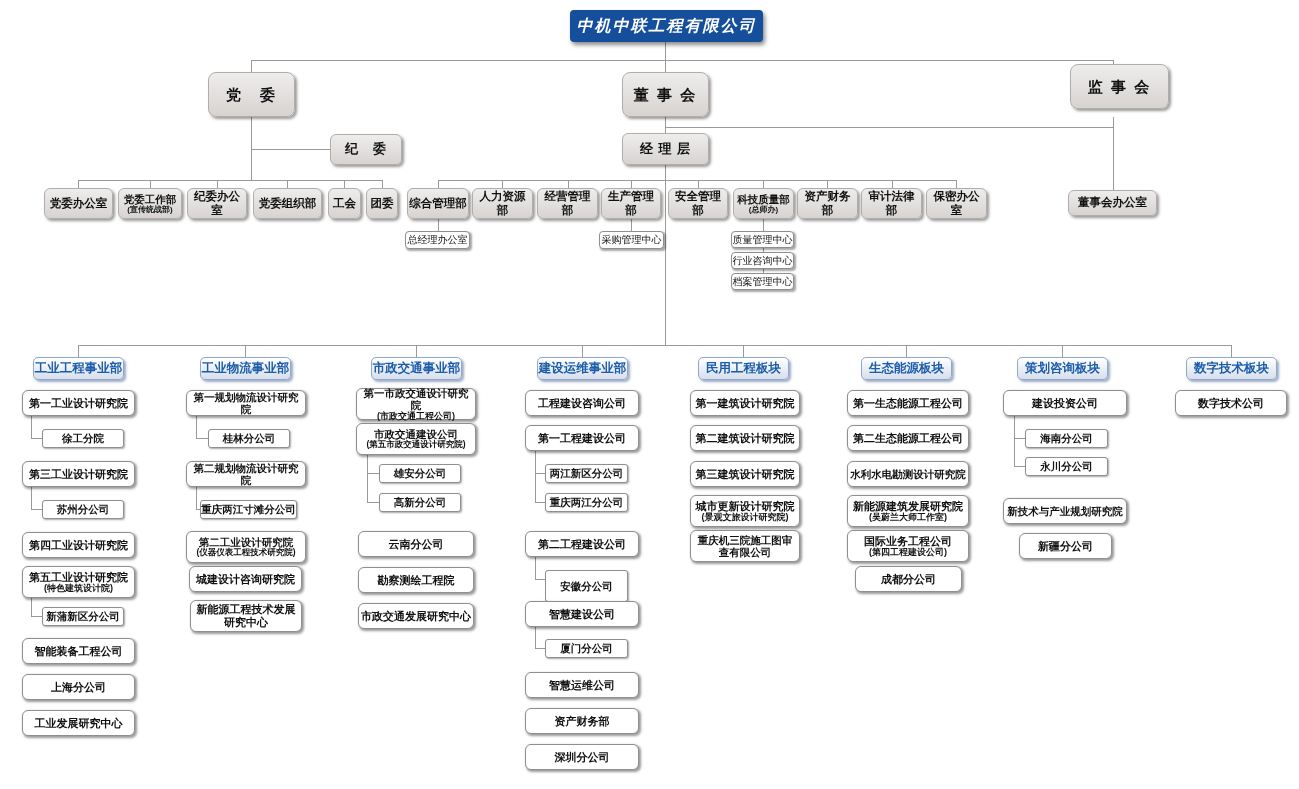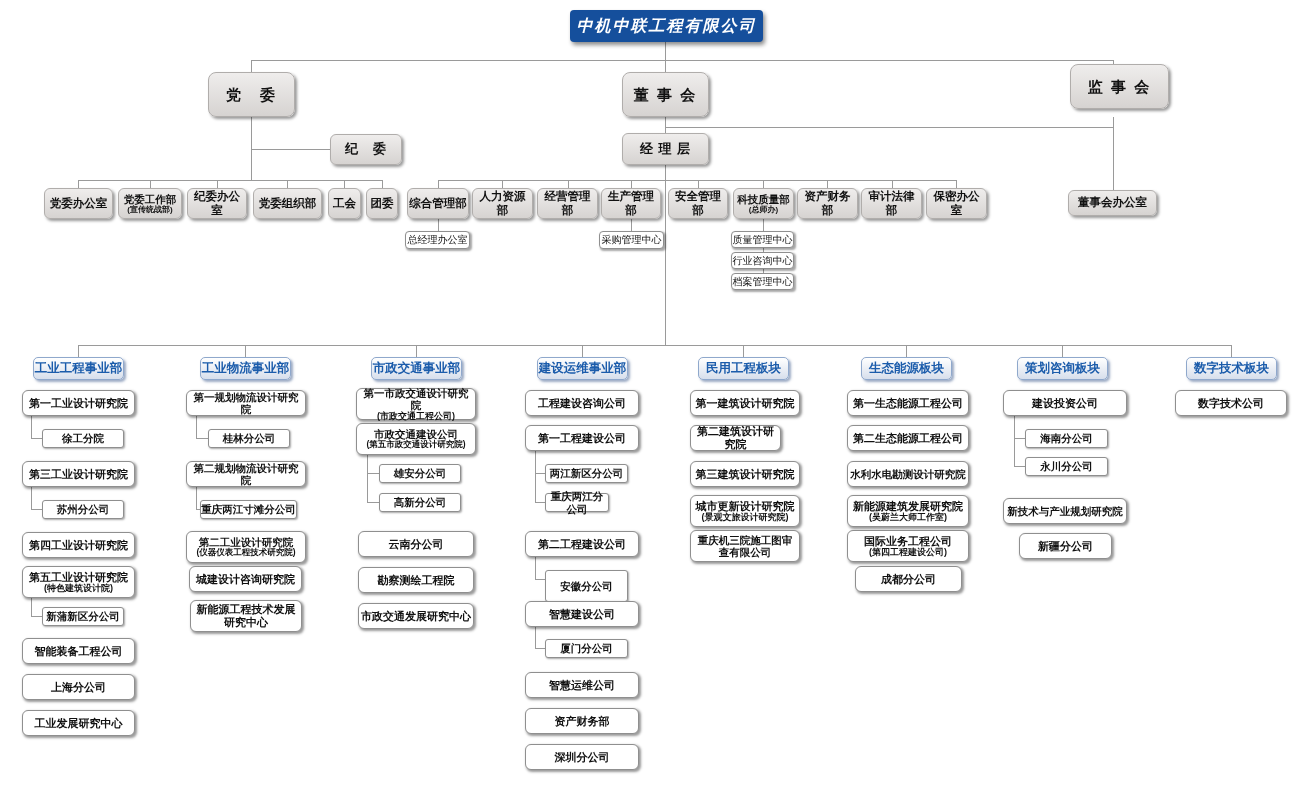--- a/index.html
+++ b/index.html
@@ -173,31 +173,31 @@
   </div>
   <div class="bx child" style="left:379px;top:464px;width:82px;height:19px">雄安分公司</div>
   <div class="bx child" style="left:379px;top:493px;width:82px;height:19px">高新分公司</div>
   <div class="bx unit" style="left:358px;top:531px;width:116px;height:26px">云南分公司</div>
   <div class="bx unit" style="left:358px;top:567px;width:116px;height:26px">勘察测绘工程院</div>
   <div class="bx unit" style="left:358px;top:603px;width:116px;height:26px">市政交通发展研究中心</div>
 
   <div class="bx unit" style="left:525px;top:390px;width:114px;height:26px">工程建设咨询公司</div>
   <div class="bx unit" style="left:525px;top:425px;width:114px;height:26px">第一工程建设公司</div>
   <div class="bx child" style="left:545px;top:464px;width:83px;height:19px">两江新区分公司</div>
-  <div class="bx child" style="left:545px;top:493px;width:64px;height:19px">重庆两江分公司</div>
+  <div class="bx child" style="left:545px;top:493px;width:83px;height:19px">重庆两江分公司</div>
   <div class="bx unit" style="left:525px;top:531px;width:114px;height:26px">第二工程建设公司</div>
   <div class="bx child" style="left:545px;top:570px;width:83px;height:32px">安徽分公司</div>
   <div class="bx unit" style="left:525px;top:601px;width:114px;height:26px">智慧建设公司</div>
   <div class="bx child" style="left:545px;top:639px;width:83px;height:19px">厦门分公司</div>
   <div class="bx unit" style="left:525px;top:672px;width:114px;height:26px">智慧运维公司</div>
   <div class="bx unit" style="left:525px;top:708px;width:114px;height:26px">资产财务部</div>
   <div class="bx unit" style="left:525px;top:744px;width:114px;height:26px">深圳分公司</div>
 
   <div class="bx unit" style="left:690px;top:390px;width:110px;height:26px">第一建筑设计研究院</div>
-  <div class="bx unit" style="left:690px;top:425px;width:91px;height:26px">第二建筑设计研究院</div>
+  <div class="bx unit" style="left:690px;top:425px;width:110px;height:26px">第二建筑设计研究院</div>
   <div class="bx unit" style="left:690px;top:461px;width:110px;height:26px">第三建筑设计研究院</div>
   <div class="bx unit" style="left:690px;top:495px;width:110px;height:32px">
     <span>城市更新设计研究院</span>
     <span class="sub">(景观文旅设计研究院)</span>
   </div>
   <div class="bx unit tight" style="left:690px;top:530px;width:110px;height:32px">重庆机三院施工图审查有限公司</div>
 
   <div class="bx unit" style="left:847px;top:390px;width:122px;height:26px">第一生态能源工程公司</div>
   <div class="bx unit" style="left:847px;top:425px;width:122px;height:26px">第二生态能源工程公司</div>
   <div class="bx unit tight" style="left:847px;top:461px;width:122px;height:26px">水利水电勘测设计研究院</div>

